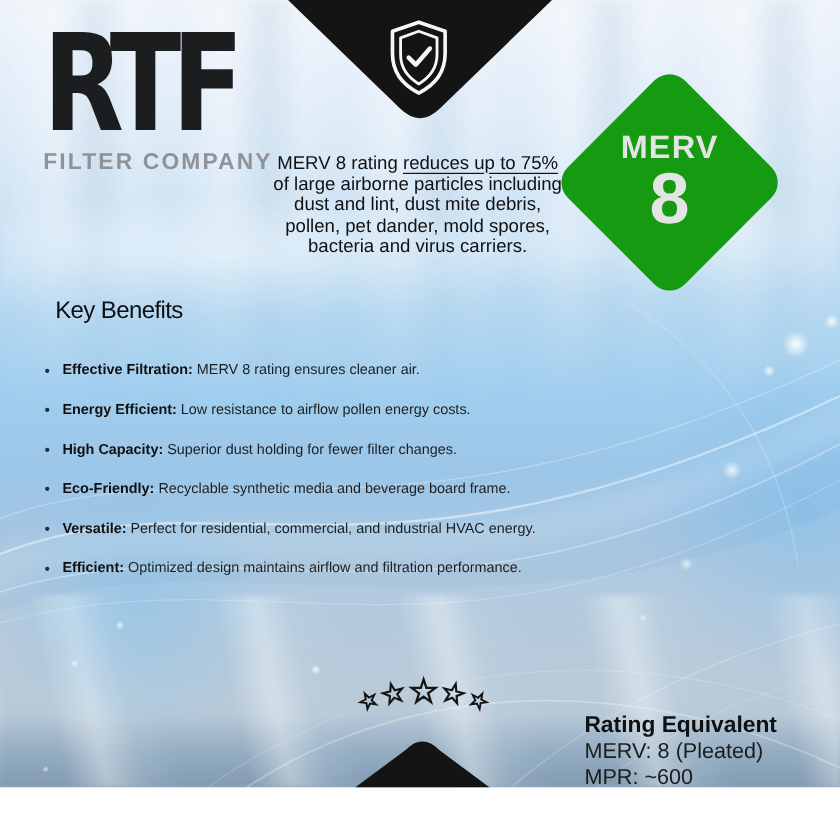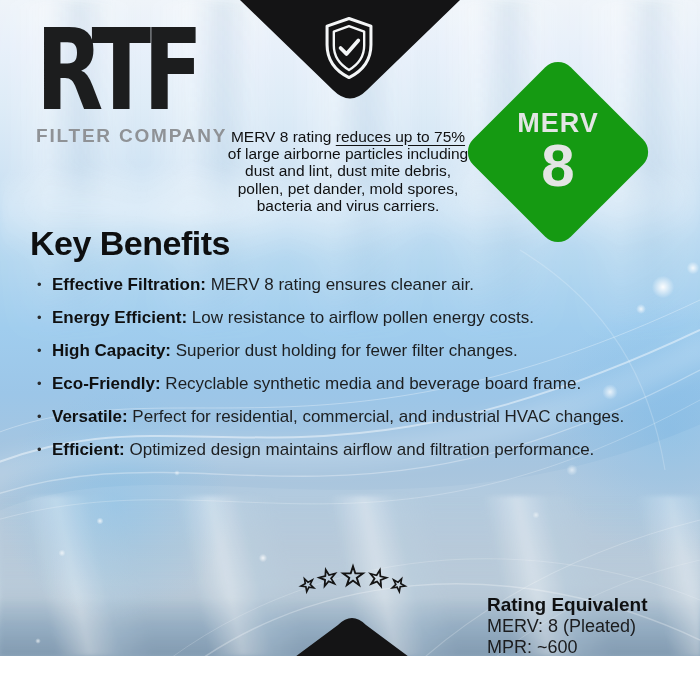--- a/index.html
+++ b/index.html
@@ -66,24 +66,24 @@
   
   .badge{position:absolute;left:489px;top:83px;width:138px;height:138px;
     transform:rotate(45deg);border-radius:18px;}
   .badge-inner{width:100%;height:100%;transform:rotate(-45deg);display:flex;
     flex-direction:column;align-items:center;justify-content:center;}
   .badge-label{font-size:27px;font-weight:bold;color:#e3e5e4;letter-spacing:1px;line-height:28px;}
   .badge-value{font-size:60px;font-weight:bold;color:#e3e5e4;line-height:58px;}
 
   
   .benefits{position:absolute;left:30px;top:226px;width:660px;}
-  .benefits h2{margin:0;font-size:34px;line-height:34px;font-weight:bold;
+  .benefits h2{margin:16px;font-size:20px;line-height:34px;font-weight:normal;
     color:#0e0f10;letter-spacing:-.5px;}
   .benefits ul{margin:8px 0 0 0;padding:0 0 0 22px;list-style:none;
-    font-size:17px;line-height:33px;color:#1d1f21;}
+    font-size:12px;line-height:33px;color:#1d1f21;}
   .benefits li{position:relative;}
   .benefits li::before{content:"\2022";position:absolute;left:-15px;top:0;
     line-height:33px;font-size:13px;color:#2a2c2e;}
   .b-label{font-weight:bold;color:#0f1011;}
 
   
   .stars{position:absolute;left:288px;top:562px;width:130px;display:flex;
     justify-content:center;align-items:flex-start;gap:1px;}
   .star{font-family:"DejaVu Sans",sans-serif;font-weight:bold;color:#141414;
     -webkit-text-stroke:1.1px #141414;line-height:1;}
@@ -151,21 +151,21 @@
     </div>
   </div>
 
   <div class="benefits">
     <h2>Key Benefits</h2>
     <ul>
       <li><span class="b-label">Effective Filtration:</span><span> MERV 8 rating ensures cleaner air.</span></li>
       <li><span class="b-label">Energy Efficient:</span><span> Low resistance to airflow pollen energy costs.</span></li>
       <li><span class="b-label">High Capacity:</span><span> Superior dust holding for fewer filter changes.</span></li>
       <li><span class="b-label">Eco-Friendly:</span><span> Recyclable synthetic media and beverage board frame.</span></li>
-      <li><span class="b-label">Versatile:</span><span> Perfect for residential, commercial, and industrial HVAC changes.</span></li>
+      <li><span class="b-label">Versatile:</span><span> Perfect for residential, commercial, and industrial HVAC energy.</span></li>
       <li><span class="b-label">Efficient:</span><span> Optimized design maintains airflow and filtration performance.</span></li>
     </ul>
   </div>
 
   <div class="stars">
     <span class="star s1">☆</span>
     <span class="star s2">☆</span>
     <span class="star s3">☆</span>
     <span class="star s4">☆</span>
     <span class="star s5">☆</span>

